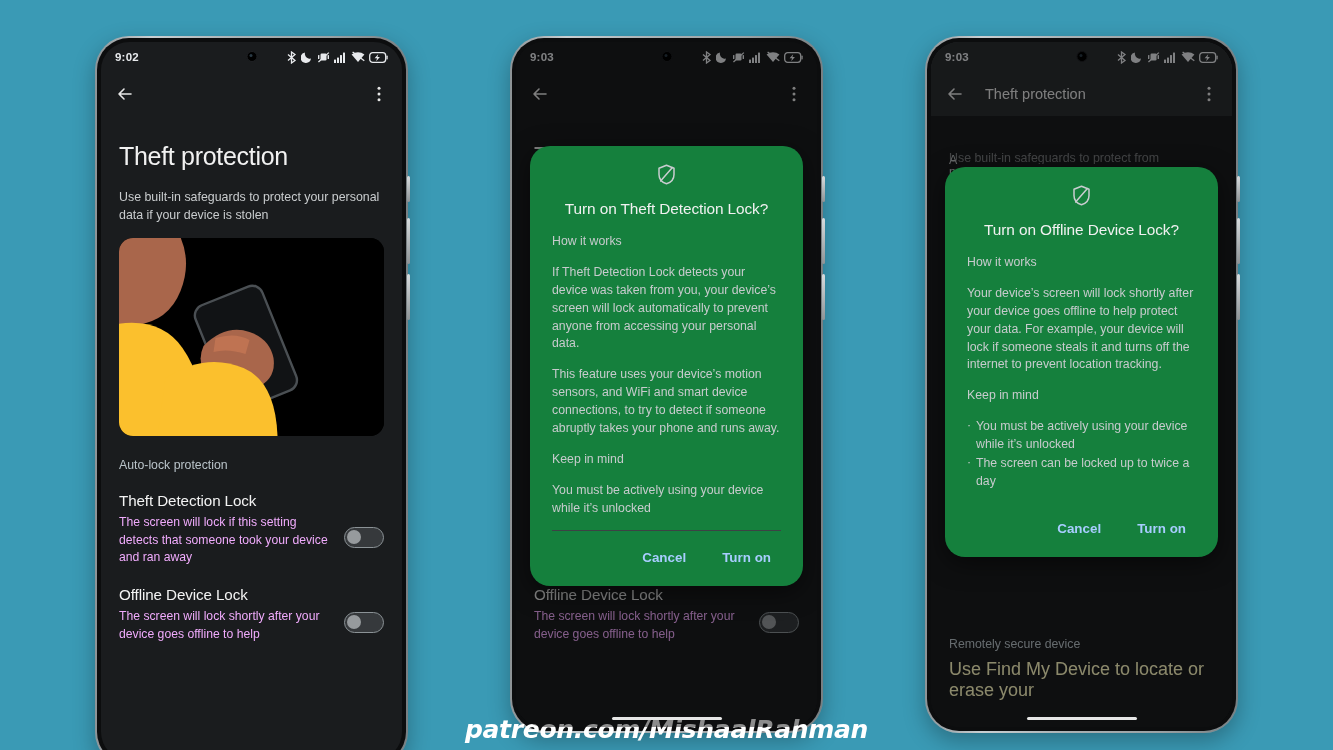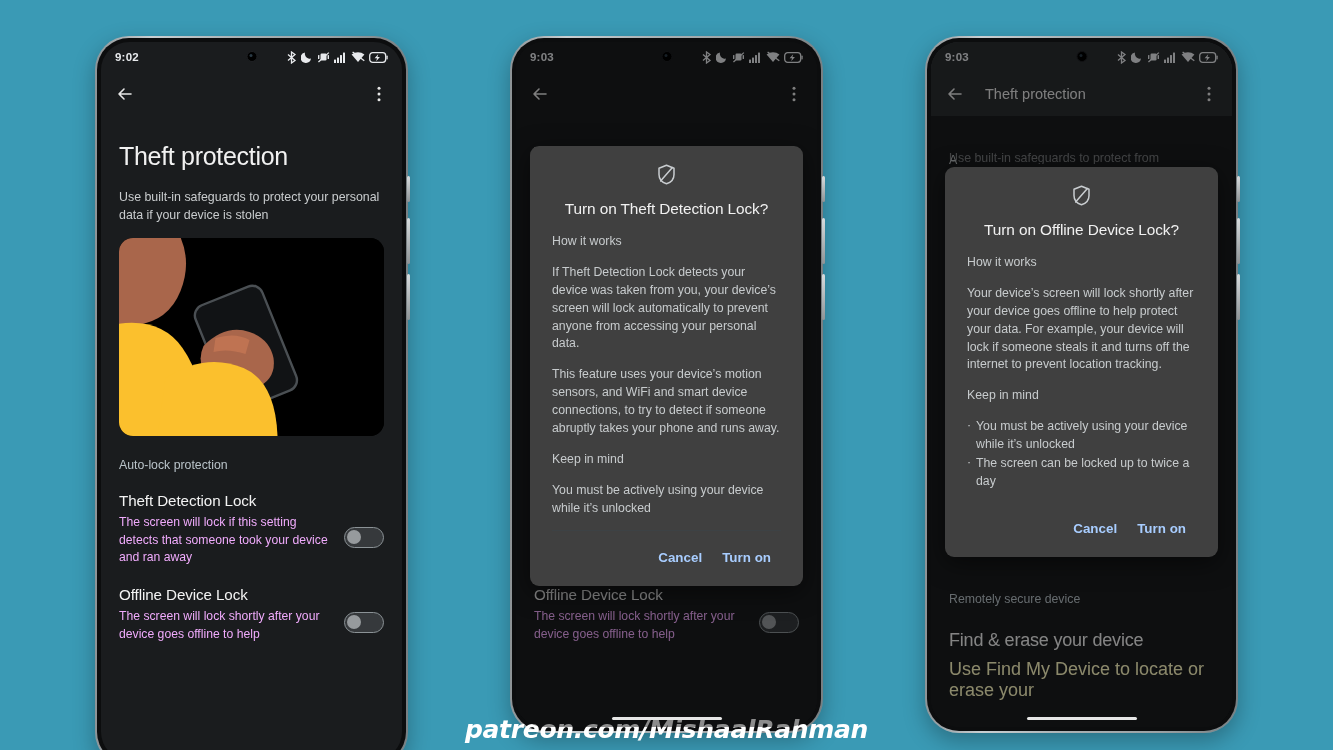--- a/index.html
+++ b/index.html
@@ -215,22 +215,22 @@
     inset: 0;
     background: rgba(0,0,0,.45);
     z-index: 7;
   }
 
   .dialog {
     position: absolute;
     z-index: 8;
     left: 14px;
     right: 14px;
-    background: #404040;
-    border-radius: 9px;
+    background: #15803d;
+    border-radius: 20px;
     padding: 18px 22px 0 22px;
     box-shadow: 0 6px 24px rgba(0,0,0,.5);
     display: flex;
     flex-direction: column;
   }
   .dlg-icon {
     align-self: center;
     margin-bottom: 10px;
   }
   .dlg-title {
@@ -252,21 +252,21 @@
   }
   .dlg-bullets li::before {
     content: "·";
     position: absolute;
     left: 0; top: -1px;
   }
 
   .dlg-actions {
     display: flex;
     justify-content: flex-end;
-    gap: 0;
+    gap: 16px;
     padding: 14px 0 16px 0;
     margin-top: 10px;
   }
   .dlg-actions.divided { border-top: 1px solid #3d4245; }
   .dlg-btn {
     color: #a8cdff;
     font-size: 13.4px;
     font-weight: bold;
     padding: 5px 10px;
     border-radius: 14px;
@@ -694,21 +694,20 @@
           </ul>
         </div>
         <div class="dlg-actions">
           <button class="dlg-btn">Cancel</button>
           <button class="dlg-btn">Turn on</button>
         </div>
       </div>
 
       <div class="p3-bottom">
         <div class="lbl">Remotely secure device</div>
-        <div class="hdr">Find &amp; erase your device</div>
         <div class="sub">Use Find My Device to locate or erase your</div>
       </div>
 
       <div class="gesturebar"></div>
     </div>
   </div>
 
 </div>
 
 <div class="watermark">patreon.com/MishaalRahman</div>

